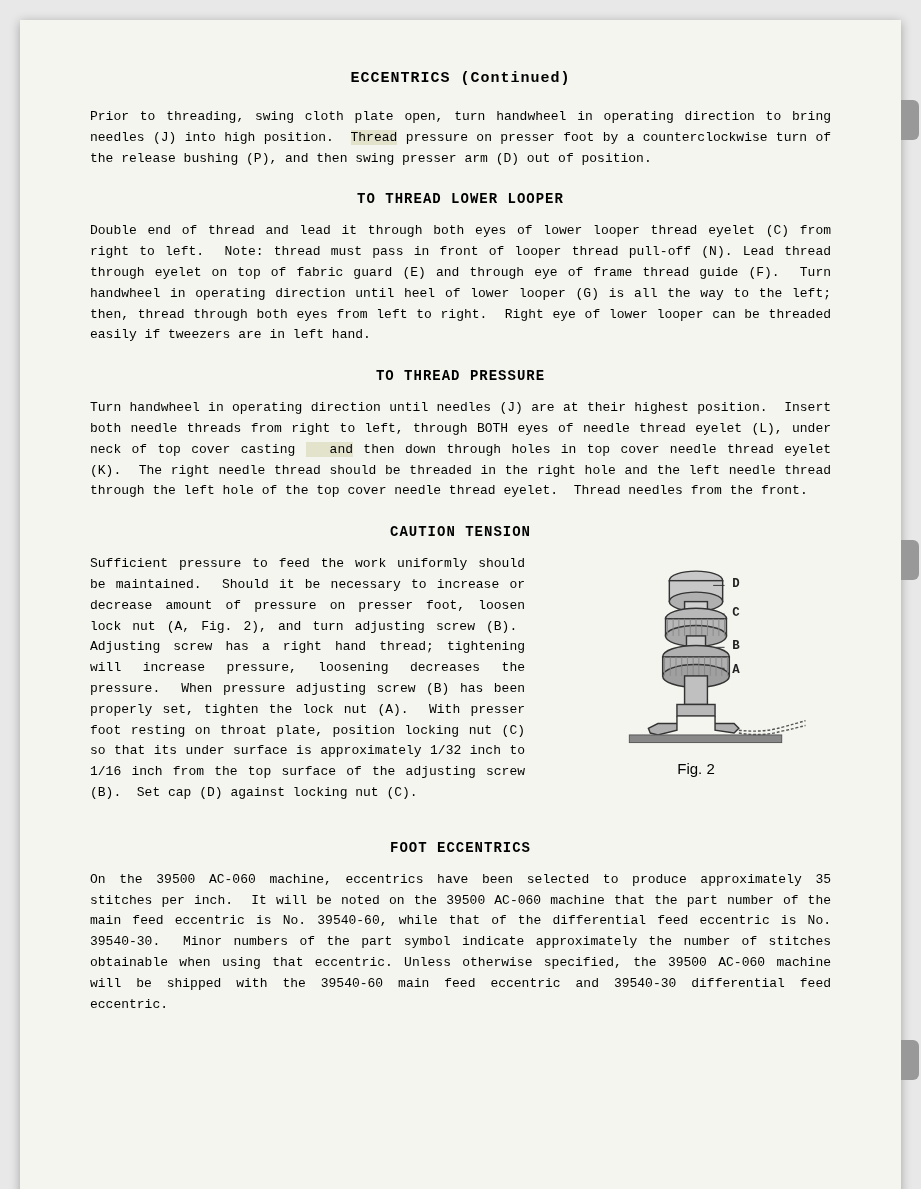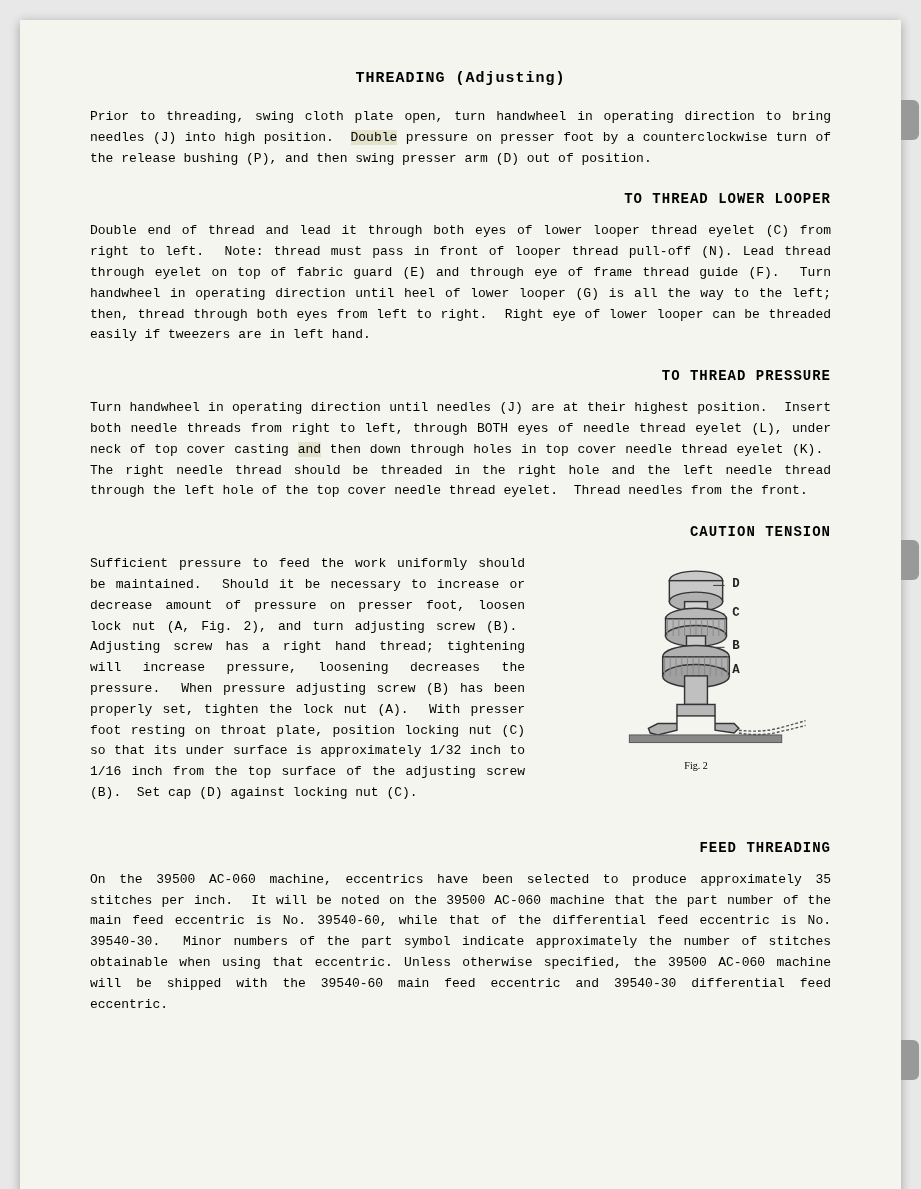--- a/index.html
+++ b/index.html
@@ -47,21 +47,21 @@
     h1.page-title {
       text-align: center;
       font-size: 15px;
       font-weight: bold;
       letter-spacing: 1px;
       margin-bottom: 20px;
       font-family: 'Courier New', Courier, monospace;
     }
 
     h2.section-title {
-      text-align: right;
+      text-align: center;
       font-size: 14px;
       font-weight: bold;
       letter-spacing: 1px;
       margin: 22px 0 14px 0;
       font-family: 'Courier New', Courier, monospace;
     }
 
     p.body-text {
       font-size: 13px;
       line-height: 1.6;
@@ -87,55 +87,56 @@
     }
 
     .figure-box {
       border: none;
       display: flex;
       flex-direction: column;
       align-items: center;
     }
 
     .fig-caption {
-      font-size: 10px;
-      font-family: Liberation Serif, serif;
+      font-size: 15px;
+      font-family: Liberation Sans, sans-serif;
       margin-top: 6px;
     }
 
     
     .presser-foot-svg {
       width: 260px;
       height: 200px;
     }
 
     .highlight-release {
       background: rgba(200, 200, 150, 0.4);
     }
 
     .highlight-and {
       background: rgba(200, 200, 150, 0.4);
+      padding-left: 24px;
     }
   </style>
 </head>
 <body>
 
 <div class="page">
 
   <div class="thumb-tab thumb-tab-1"></div>
   <div class="thumb-tab thumb-tab-2"></div>
   <div class="thumb-tab thumb-tab-3"></div>
 
   <div class="page-content">
 
-    <h1 class="page-title">THREADING (Adjusting)</h1>
+    <h1 class="page-title">ECCENTRICS (Continued)</h1>
 
     <p class="body-text">
       Prior to threading, swing cloth plate open, turn handwheel in operating direction
-      to bring needles (J) into high position.&nbsp; <span class="highlight-release">Double</span> pressure on presser foot by a
+      to bring needles (J) into high position.&nbsp; <span class="highlight-release">Thread</span> pressure on presser foot by a
       counterclockwise turn of the release bushing (P), and then swing presser arm (D)
       out of position.
     </p>
 
 
     <h2 class="section-title">TO THREAD LOWER LOOPER</h2>
 
     <p class="body-text">
       Double end of thread and lead it through both eyes of lower looper thread eyelet
       (C) from right to left.&nbsp; Note: thread must pass in front of looper thread pull-off (N).
@@ -247,21 +248,21 @@
             <rect x="60" y="190" width="160" height="8" fill="#888" stroke="#555" stroke-width="1"></rect>
 
             <path d="M 175 185 Q 200 188 220 182 Q 235 178 245 175" stroke="#555" stroke-width="1.5" fill="none" stroke-dasharray="3,2"></path>
             <path d="M 175 188 Q 200 192 220 186 Q 235 183 245 180" stroke="#555" stroke-width="1.5" fill="none" stroke-dasharray="3,2"></path>
           </svg>
           <span class="fig-caption">Fig. 2</span>
         </div>
       </div>
     </div>
 
-    <h2 class="section-title">FEED THREADING</h2>
+    <h2 class="section-title">FOOT ECCENTRICS</h2>
 
     <p class="body-text">
       On the 39500 AC-060 machine, eccentrics have been selected to produce
       approximately 35 stitches per inch.&nbsp; It will be noted on the 39500 AC-060 machine
       that the part number of the main feed eccentric is No. 39540-60, while that of the
       differential feed eccentric is No. 39540-30.&nbsp; Minor numbers of the part symbol
       indicate approximately the number of stitches obtainable when using that eccentric.
       Unless otherwise specified, the 39500 AC-060 machine will be shipped with the
       39540-60 main feed eccentric and 39540-30 differential feed eccentric.
     </p>

